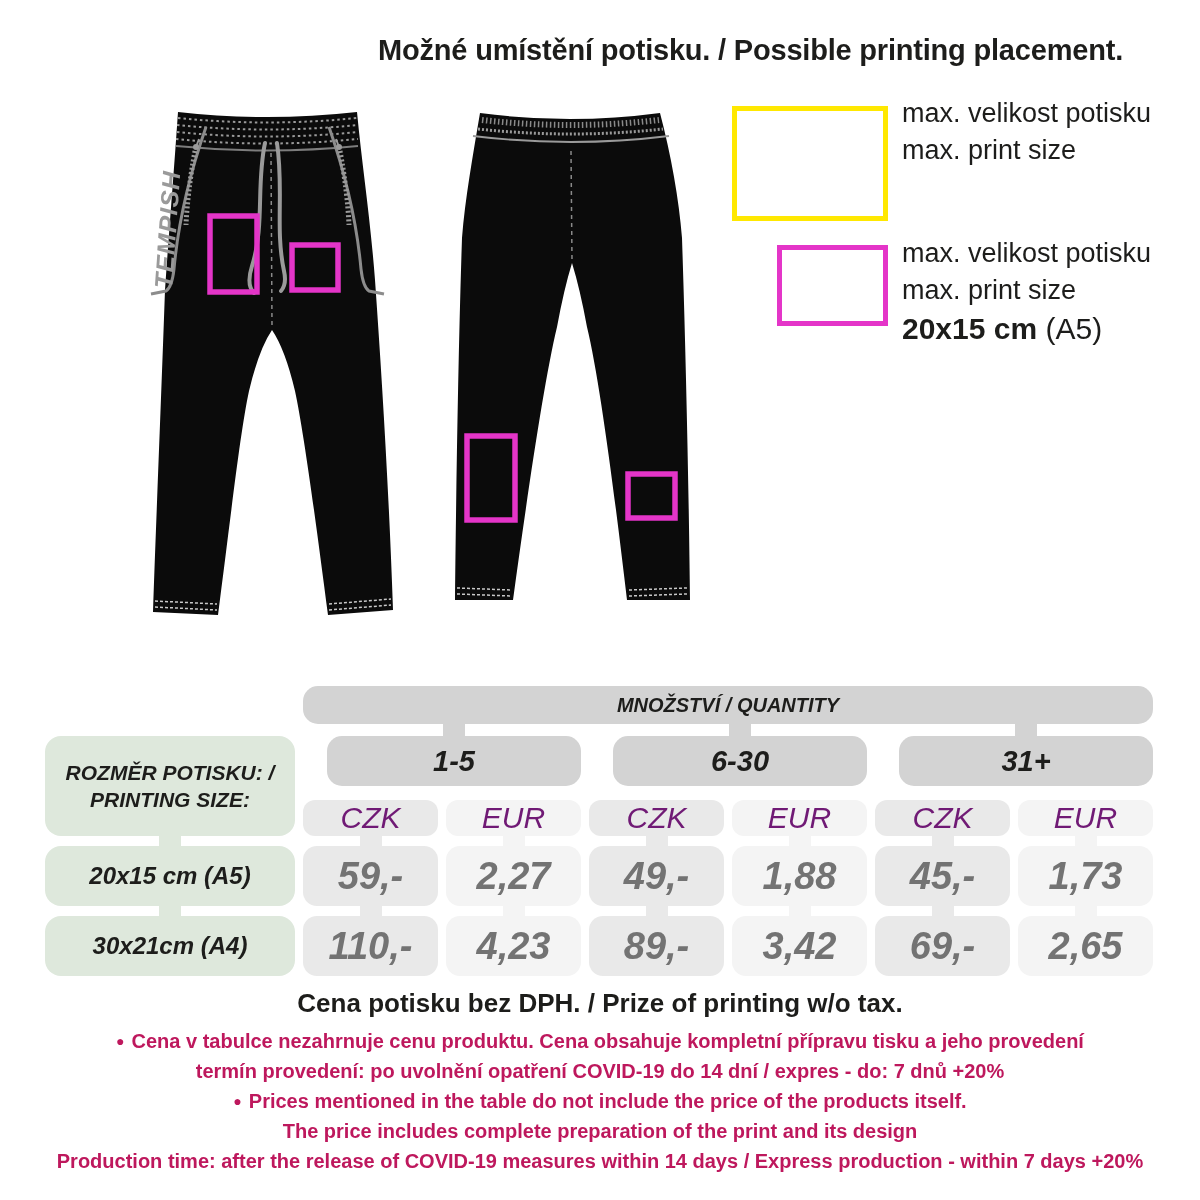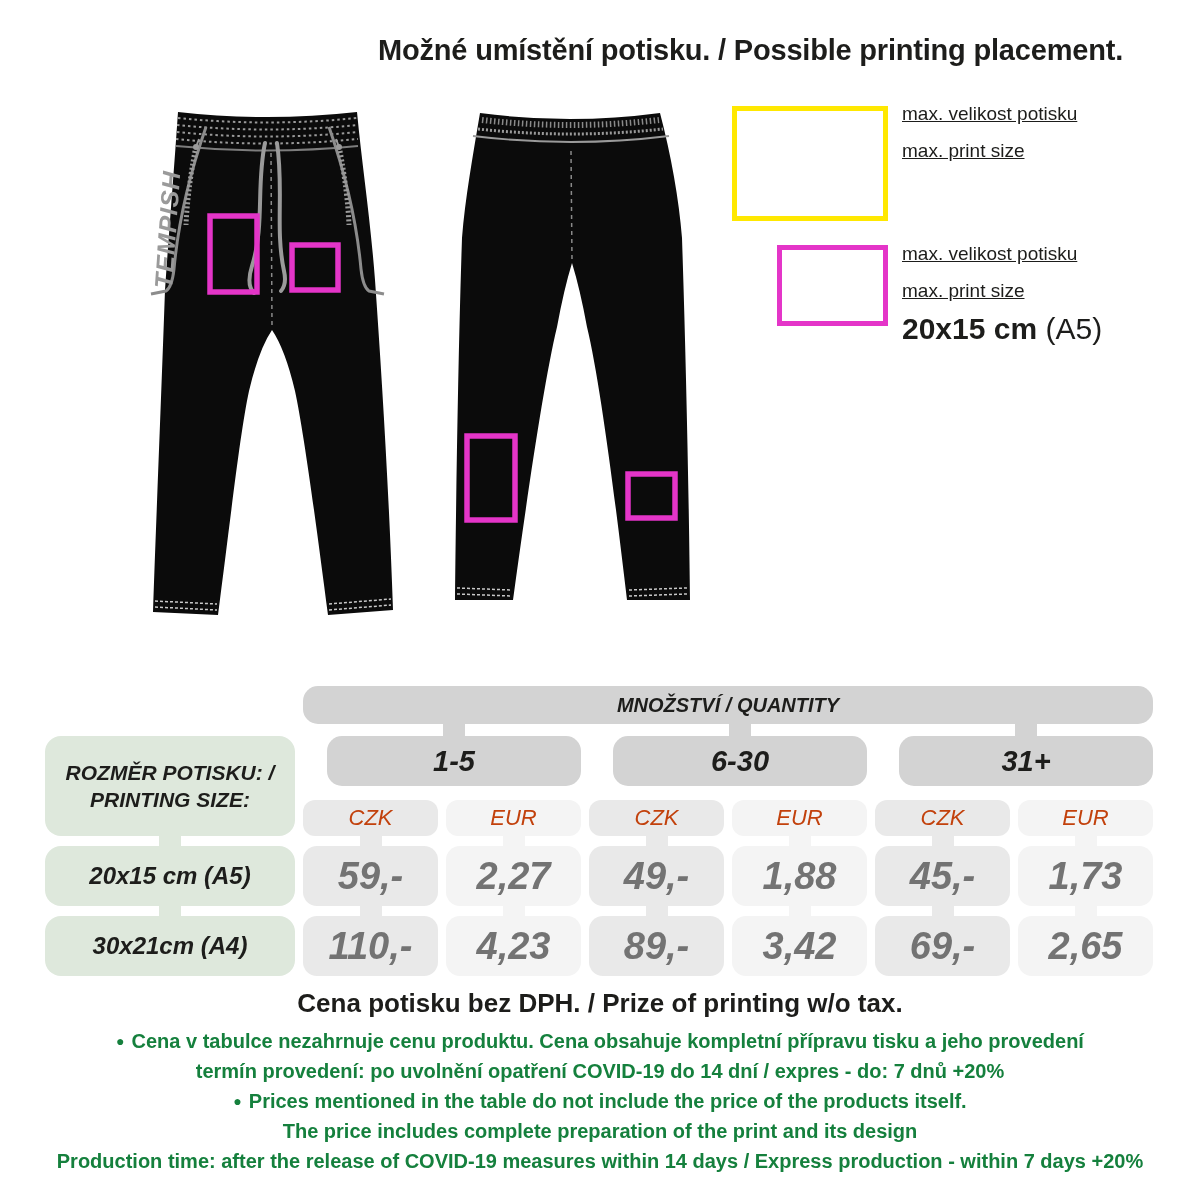--- a/index.html
+++ b/index.html
@@ -12,54 +12,54 @@
   #page-title { top:34px; left:0; width:1100px; text-align:right;
                 font-size:29px; font-weight:bold; letter-spacing:-0.2px;margin-left:23px; }
 
   
   .legend-swatch { background:#fff; }
   #legend-a4-swatch { left:732px; top:106px; width:156px; height:115px; border:5px solid #ffe800; }
   #legend-a5-swatch { left:777px; top:245px; width:111px; height:81px; border:5px solid #e435c8; }
   .legend-text { left:902px; width:296px; }
   #legend-a4-text { top:95px; }
   #legend-a5-text { top:235px; }
-  .legend-line { font-size:19px; line-height:37px;text-decoration:underline; }
+  .legend-line { font-size:27px; line-height:37px; }
   .legend-size-line { font-size:30px; line-height:40px; }
   .legend-size { font-weight:bold; }
 
   
   #price-table { position:absolute; left:45px; top:686px; display:grid;
                  grid-template-columns:250px repeat(6,135px);
                  grid-template-rows:38px 12px 50px 14px 36px 10px 60px 10px 60px;
                  column-gap:8px; }
   .cell { display:flex; align-items:center; justify-content:center; position:relative;font-style:italic; }
   .hdr-main { grid-column:2 / span 6; grid-row:1; background:#d3d3d3; border-radius:15px;
               font-weight:bold; font-size:20px; }
   .qcell { grid-row:3; background:#d3d3d3; border-radius:15px; font-weight:bold; font-size:29px;margin-left:24px; }
   .q1 { grid-column:2 / span 2; } .q2 { grid-column:4 / span 2; } .q3 { grid-column:6 / span 2; }
-  .ccell { grid-row:5; border-radius:12px; font-size:22px; color:#c2410c; }
+  .ccell { grid-row:5; border-radius:12px; font-size:30px; color:#701a75; }
   .czk-bg { background:#e9e9e9; } .eur-bg { background:#f4f4f4; }
   .c1{grid-column:2} .c2{grid-column:3} .c3{grid-column:4} .c4{grid-column:5} .c5{grid-column:6} .c6{grid-column:7}
   .r1 { grid-row:7; } .r2 { grid-row:9; }
   .pcell { border-radius:14px; font-weight:bold; font-size:38px; color:#737373; }
   .green { background:#dee8dc; border-radius:16px;justify-content:center; }
   .size-hdr { grid-column:1; grid-row:3 / span 3; font-weight:bold; font-size:21px;
               line-height:27px; text-align:center; flex-direction:column; }
   .rowlabel { grid-column:1; font-weight:bold; font-size:24px; }
   .conn12::before { content:""; position:absolute; top:-12px; left:calc(50% - 11px);
                     width:22px; height:13px; background:inherit; }
   .conn10::before { content:""; position:absolute; top:-10px; left:calc(50% - 11px);
                     width:22px; height:11px; background:inherit; }
 
   
   #footer-heading { top:988px; left:0; width:1200px; text-align:center;
                     font-size:26px; font-weight:bold; }
   #footer-notes { top:1026px; left:0; width:1200px; }
   .note { height:30px; line-height:30px; text-align:center;
-          font-size:20px; font-weight:bold; color:#15803d; }
+          font-size:20px; font-weight:bold; color:#be185d; }
   .note .bullet { font-size:14px; margin-right:7px; vertical-align:2px; }
 </style>
 </head>
 <body>
 
 <div id="stage">
 
   <div id="page-title" class="abs">Možné umístění potisku. / Possible printing placement.</div>
 
   <svg class="abs" style="left:138px; top:103px;" width="290" height="520" viewBox="0 0 290 520">

